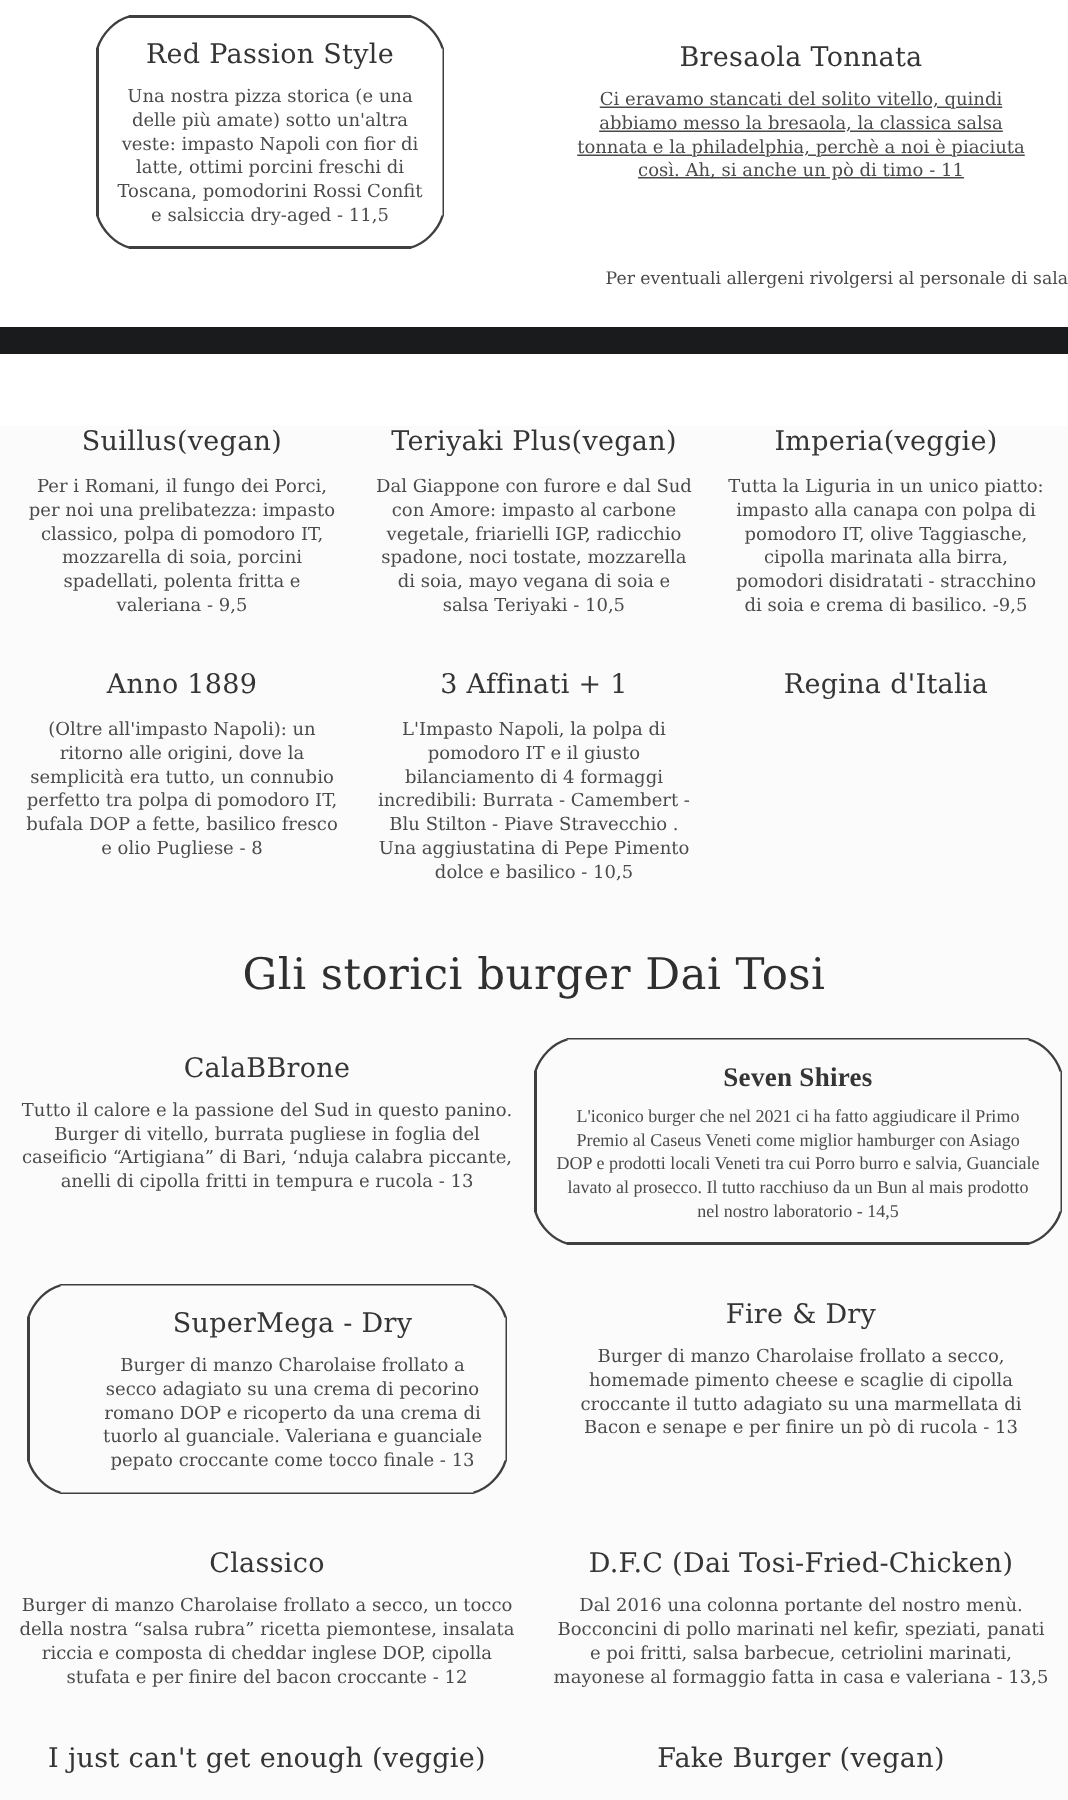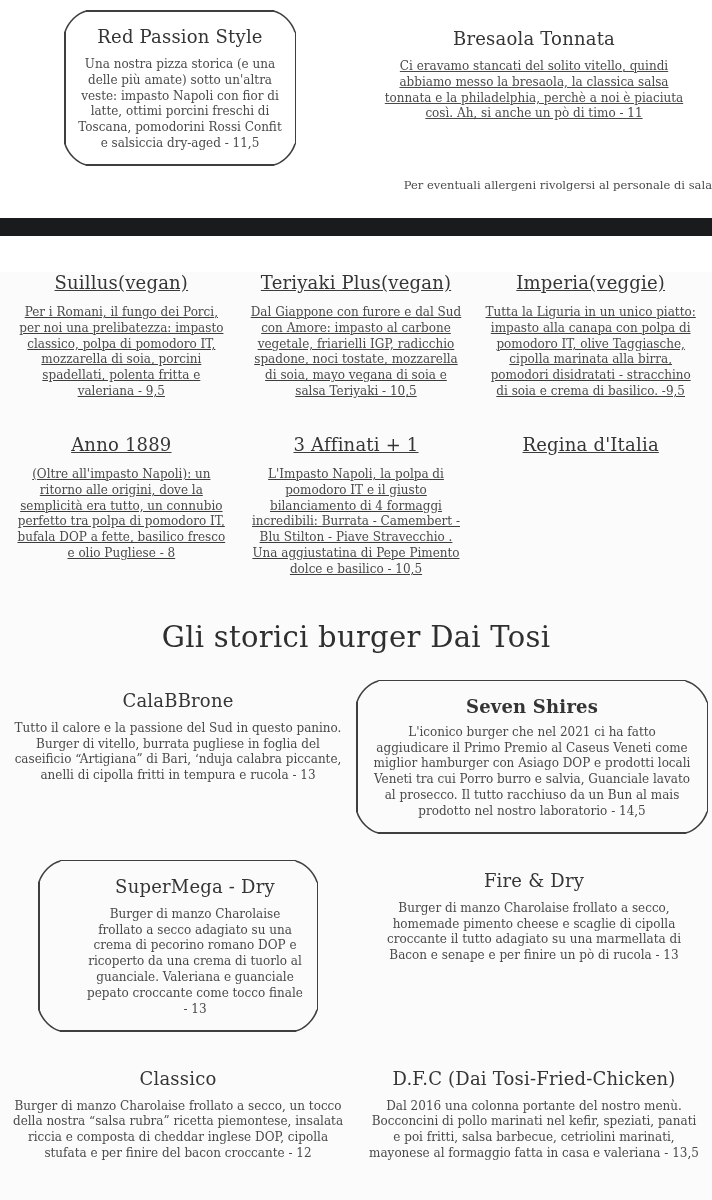--- a/index.html
+++ b/index.html
@@ -39,40 +39,40 @@
   .top-right .item-desc { max-width:300px;text-decoration:underline; }
 
   .allergen {
     text-align:right; font-size:11.5px; color:#4a4a4a; margin-top:12px;
   }
   .divider { width:712px; height:18px; background:#1a1b1d; margin-top:26px; }
 
   
   .pizza-grid {
     display:grid; grid-template-columns:repeat(3,1fr);
-    row-gap:34px; margin-top:36px; padding:0 4px;text-decoration:underline;
+    row-gap:34px; margin-top:48px; padding:0 4px;
   }
   .pizza-grid .item-title { font-size:18px; }
   .pizza-grid .item-desc { max-width:212px; margin-top:12px; }
 
   
   .burger-header {
     text-align:center; font-size:29px; font-weight:400; color:#2f2f2f;
     margin-top:42px; letter-spacing:.3px;
   }
   .burger-grid {
     display:grid; grid-template-columns:356px 356px;
     row-gap:26px; margin-top:26px;
   }
   .burger-grid .cell { display:flex; justify-content:center; align-items:flex-start; }
   .burger-grid .menu-item { padding-top:10px; }
   .burger-grid .item-desc { max-width:332px; }
-  .plaque.seven { width:412px; min-height:132px; margin-right:4px; }
+  .plaque.seven { width:412px; min-height:132px; margin-right:4px;font-family:Liberation Serif, serif; }
   .plaque.seven .item-desc { max-width:322px; margin-top:8px; }
-  .plaque.supermega { width:280px; min-height:132px;padding-left:48px; }
+  .plaque.supermega { width:320px; min-height:132px;padding-left:48px; }
   .plaque.supermega .item-desc { max-width:290px; }
   .burger-grid .plaque .menu-item { padding-top:0; }
 </style>
 </head>
 <body>
 
 <svg width="0" height="0" style="position:absolute" aria-hidden="true">
   <defs>
     <path id="corner-arc" d="M22.3,0.9 Q15,3 9.5,8.5 Q3.2,14.8 0.9,22.3" fill="none" stroke="#3f3f3f" stroke-width="1.6"></path>
   </defs>

